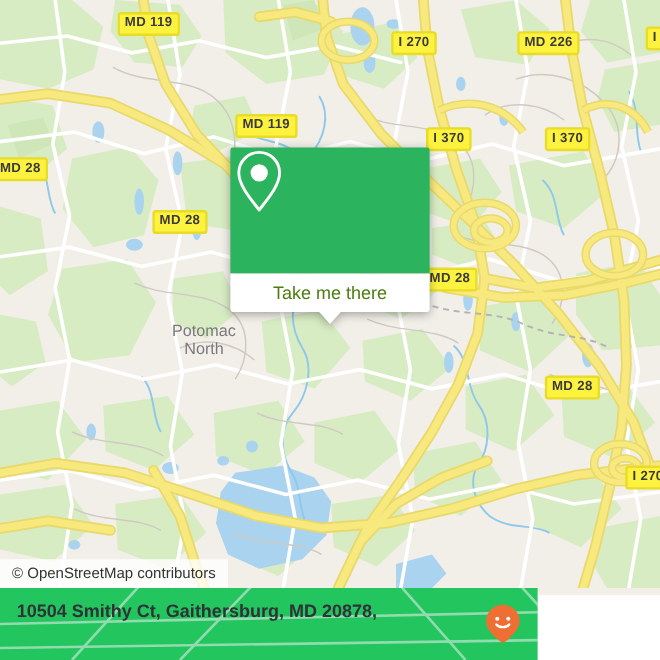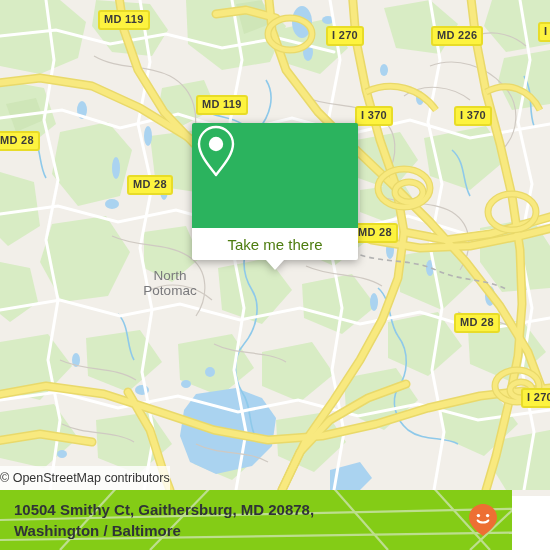--- a/index.html
+++ b/index.html
@@ -31,26 +31,26 @@
   #card-foot{height:32px;background:#fff;border-radius:0 0 2px 2px;
              display:flex;align-items:center;justify-content:center;}
   #card-foot span{color:#4d7c0f;font-size:15px;}
   #card-tail{position:absolute;left:50%;top:137px;margin-left:-9px;width:0;height:0;
              border-left:9px solid transparent;border-right:9px solid transparent;
              border-top:10px solid #fff;}
 
   
   #attrib{position:absolute;left:0;top:466px;height:24px;
           background:rgba(255,255,255,.78);
-          display:flex;align-items:center;padding:0 0;box-sizing:border-box;justify-content:center;}
+          display:flex;align-items:center;padding:0 10px;box-sizing:border-box;justify-content:center;}
   #attrib span{color:#333;font-size:12.5px;white-space:nowrap;}
 
   
-  #footer{position:absolute;left:0;top:490px;width:512px;height:60px;
-          background:#84cc16;overflow:hidden;}
+  #footer{position:absolute;left:0;top:490px;width:448px;height:60px;
+          background:#22c55e;overflow:hidden;}
   #footer-wm{position:absolute;left:0;top:0;width:550px;height:60px;opacity:.55;}
   #addr{position:absolute;left:14px;top:9px;width:380px;color:#2f3337;
         font-size:15px;font-weight:bold;line-height:21px;}
   #logo{position:absolute;right:14px;top:14px;height:32px;
         display:flex;align-items:center;}
   #logo-word{color:#25262a;font-size:29px;font-weight:bold;letter-spacing:-.7px;
              line-height:29px;margin-left:1px;}
 </style>
 </head>
 <body>
@@ -244,22 +244,22 @@
     <div class="shield" style="left:355px;top:106px">I 370</div>
     <div class="shield" style="left:454px;top:106px">I 370</div>
     <div class="shield" style="left:538px;top:22px">I 3</div>
     <div class="shield" style="left:-6px;top:131px">MD 28</div>
     <div class="shield" style="left:127px;top:175px">MD 28</div>
     <div class="shield" style="left:352px;top:223px">MD 28</div>
     <div class="shield" style="left:454px;top:313px">MD 28</div>
     <div class="shield" style="left:521px;top:388px">I 270</div>
 
     <div class="place" style="left:128px;top:268px;width:84px;">
+      <div>Potomac</div>
       <div>North</div>
-      <div>Potomac</div>
     </div>
 
     <div id="card">
       <div id="card-head">
         <svg width="48" height="58" viewBox="0 0 48 58">
           <path d="M24,4 C33.4,4 41,11.6 41,21 C41,32 30,44 24,52 C18,44 7,32 7,21 C7,11.6 14.6,4 24,4 Z" fill="none" stroke="#ffffff" stroke-width="2.4" stroke-linejoin="round"></path>
           <circle cx="24" cy="21" r="7.2" fill="#ffffff"></circle>
         </svg>
       </div>
       <div id="card-foot">
@@ -281,21 +281,20 @@
         <path d="M330,-6 L388,60"></path>
         <path d="M430,-6 L490,60"></path>
         <path d="M470,60 L540,-6"></path>
         <path d="M0,30 L550,18"></path>
         <path d="M0,50 L550,42"></path>
       </g>
     </svg>
 
     <div id="addr">
       <div>10504 Smithy Ct, Gaithersburg, MD 20878,</div>
-      <div>Washington / Baltimore</div>
     </div>
 
     <div id="logo">
       <svg width="30" height="34" viewBox="0 0 30 34">
         <path d="M15,1 C22.7,1 29,7.1 29,14.6 C29,23.2 19.2,30 15,33 C10.8,30 1,23.2 1,14.6 C1,7.1 7.3,1 15,1 Z" fill="#ED6F33"></path>
         <circle cx="10.4" cy="12.6" r="1.7" fill="#ffffff"></circle>
         <circle cx="19.6" cy="12.6" r="1.7" fill="#ffffff"></circle>
         <path d="M9.6,17.4 C11.6,20.3 18.4,20.3 20.4,17.4" fill="none" stroke="#ffffff" stroke-width="1.9" stroke-linecap="round"></path>
       </svg>
     </div>

